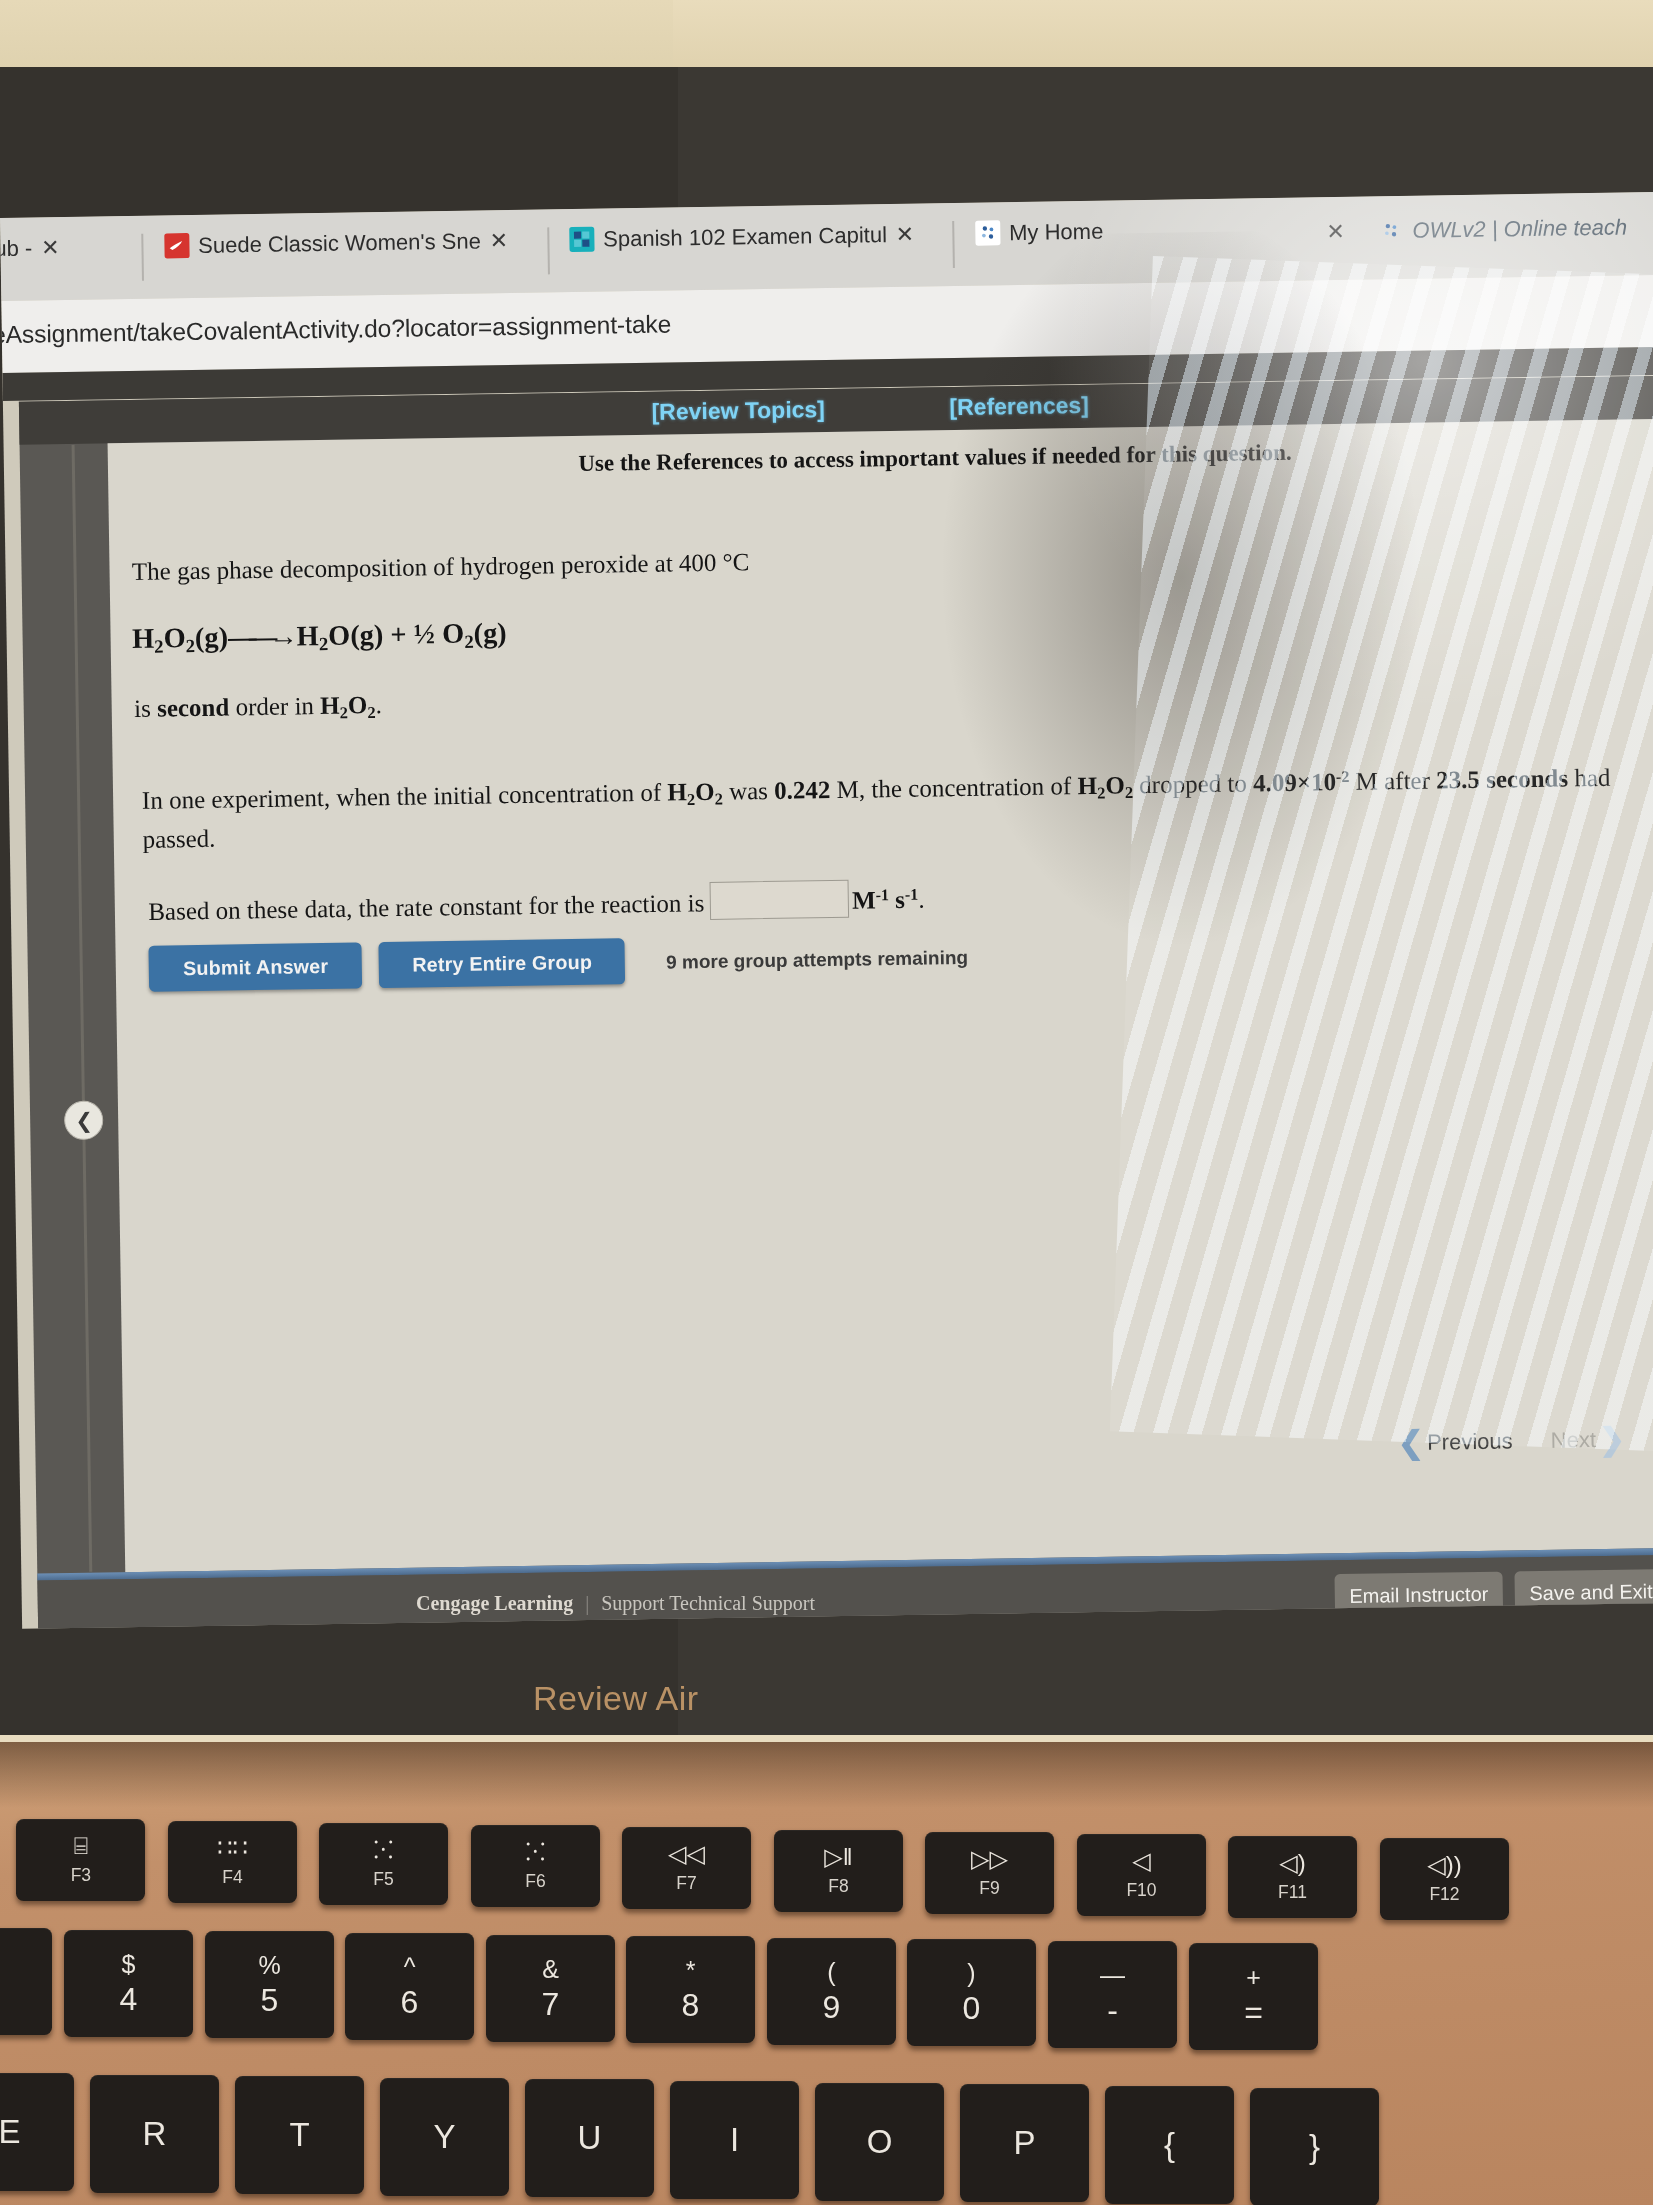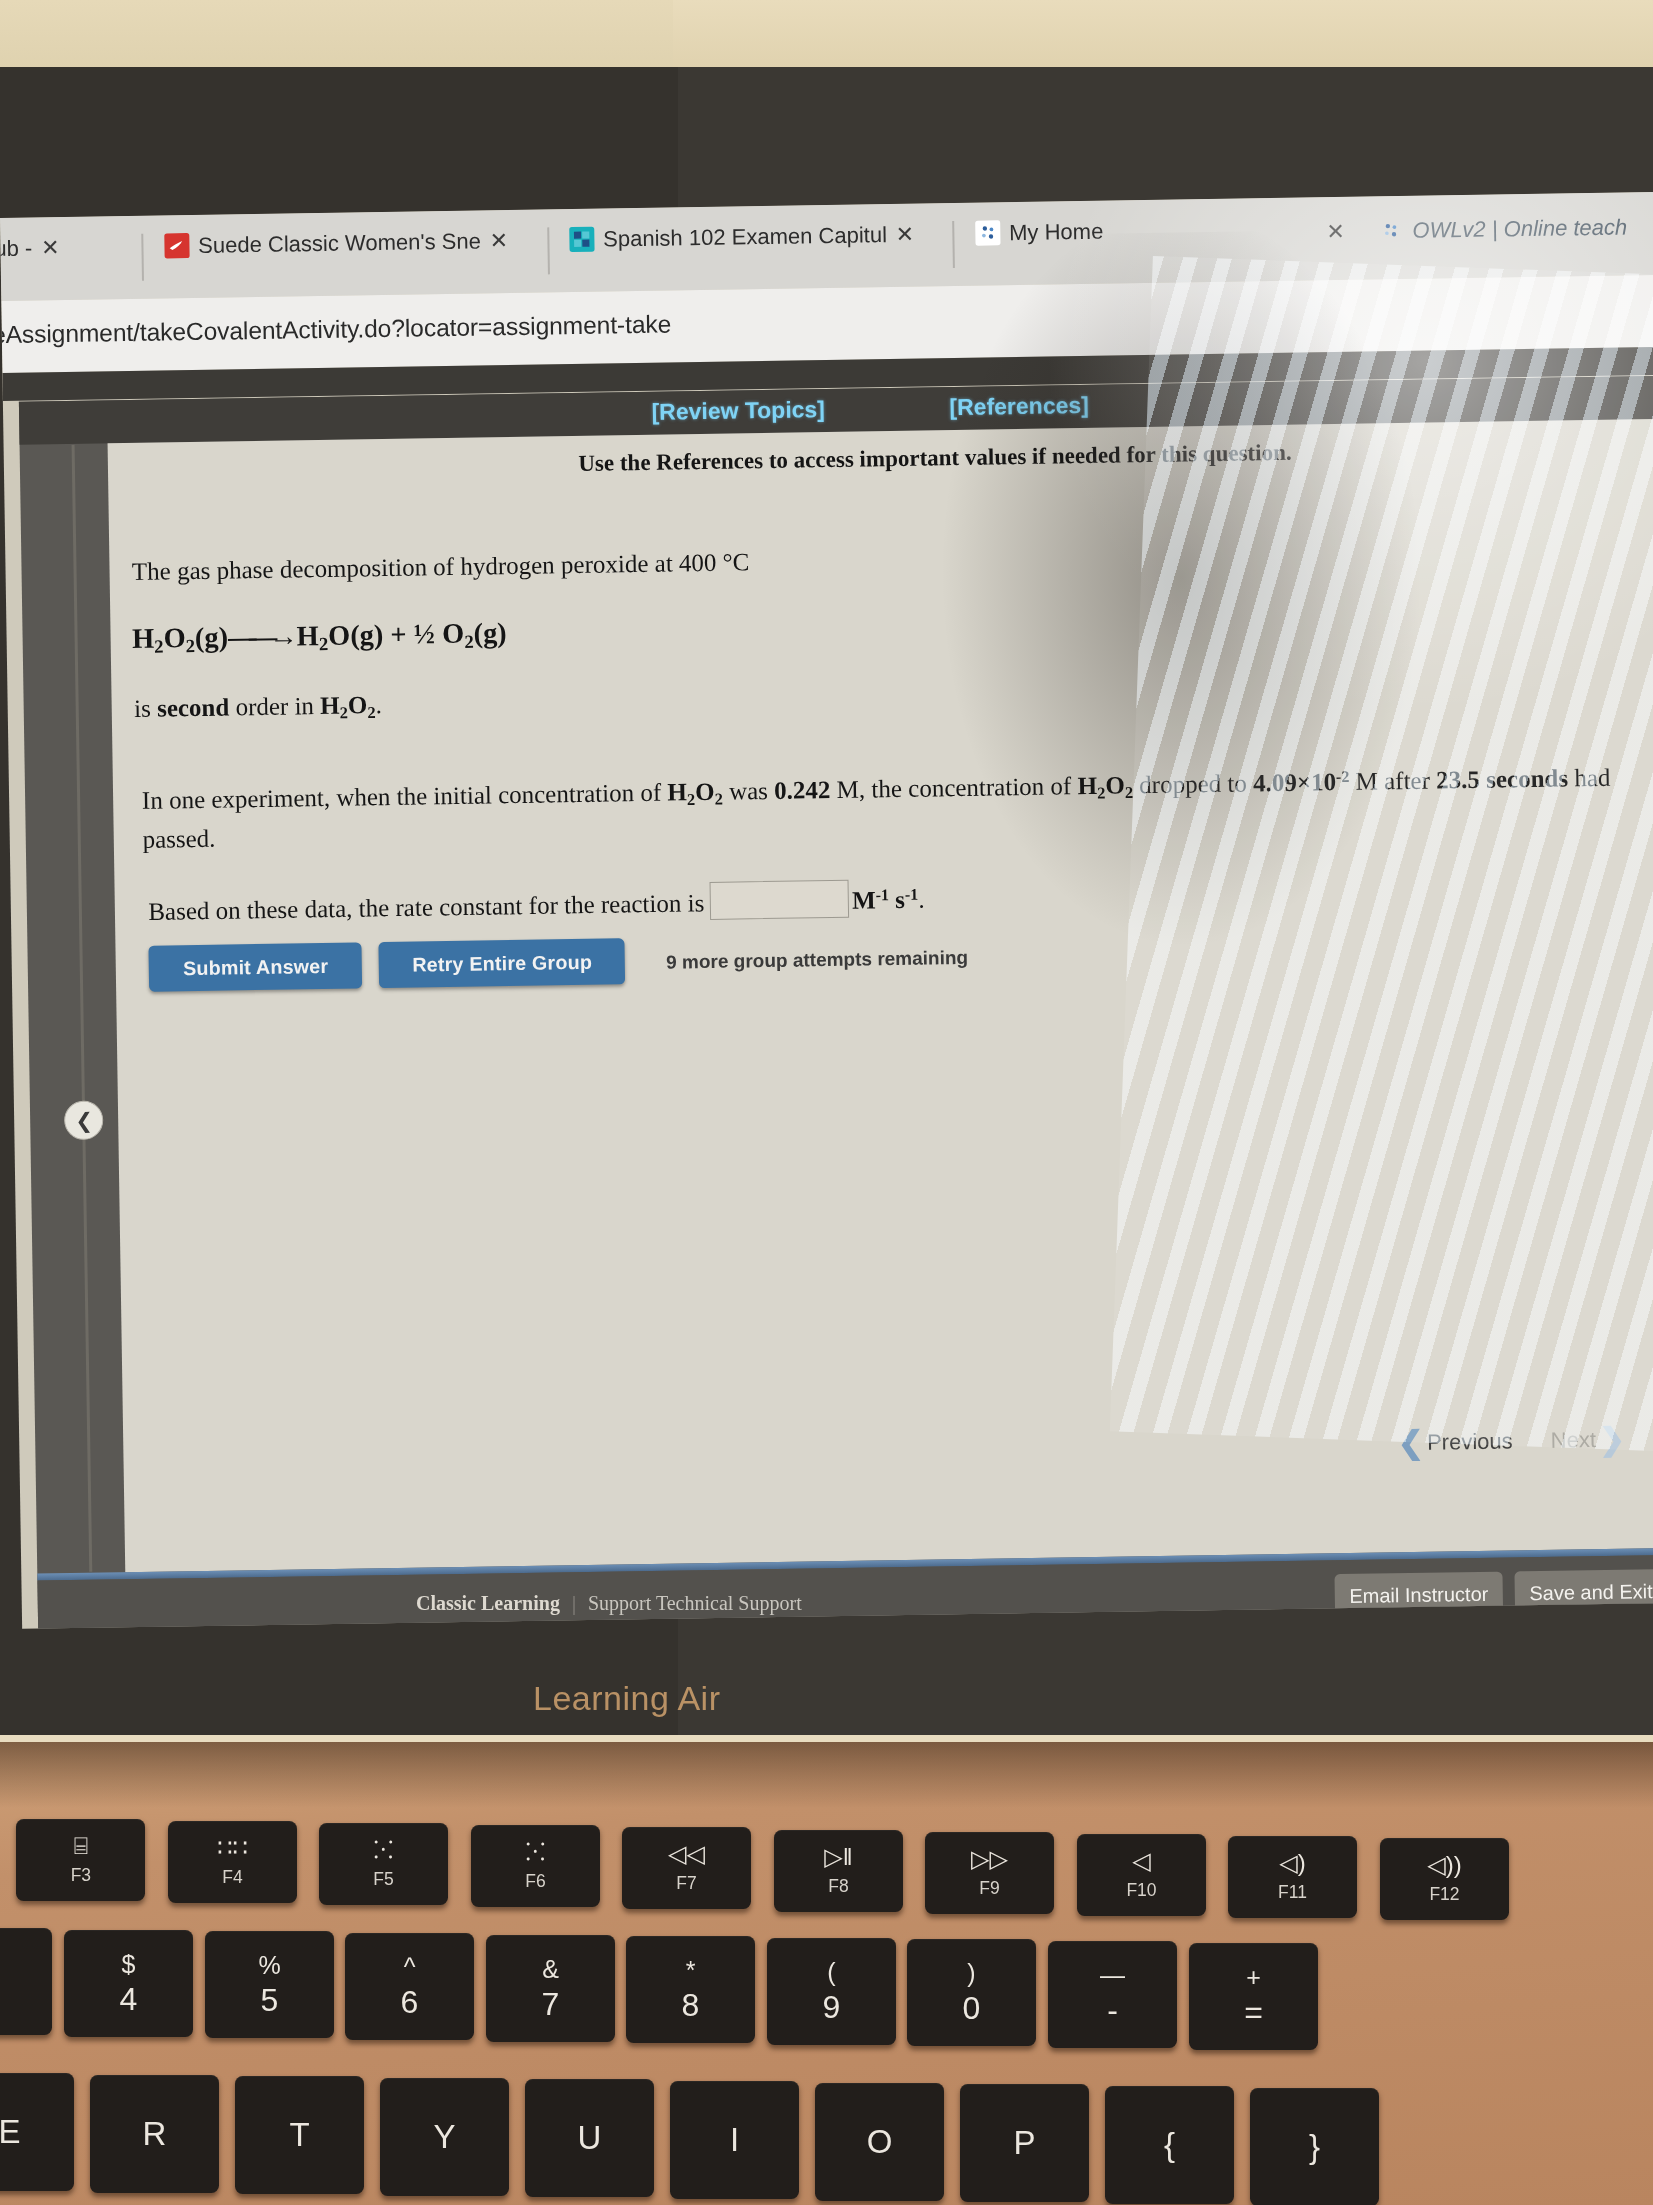--- a/index.html
+++ b/index.html
@@ -317,26 +317,26 @@
       <div class="fbtn" id="fb-email">Email Instructor</div>
       <div class="fbtn" id="fb-save">Save and Exit</div>
     </div>
 
     <div class="glare2"></div>
     <div class="shadow-head"></div>
     <div class="glare"></div>
   </div>
 
   <div class="cengage">
-    <span class="b1">Classic Learning</span>
+    <span class="b1">Cengage Learning</span>
     <span class="sep">|</span>
     <span>Support Technical Support</span>
   </div>
 
-  <div class="mbair">Learning Air</div>
+  <div class="mbair">Review Air</div>
 
   <div class="deck"></div>
   <div class="deckshadow"></div>
 
   <div id="fkeyrow">
       <div class="key fkey" style="left: 16.4px; top: 1819px;">
         <span class="fglyph">⌸</span>
         <span class="flabel">F3</span>
       </div>
       <div class="key fkey" style="left: 168px; top: 1821px;">

